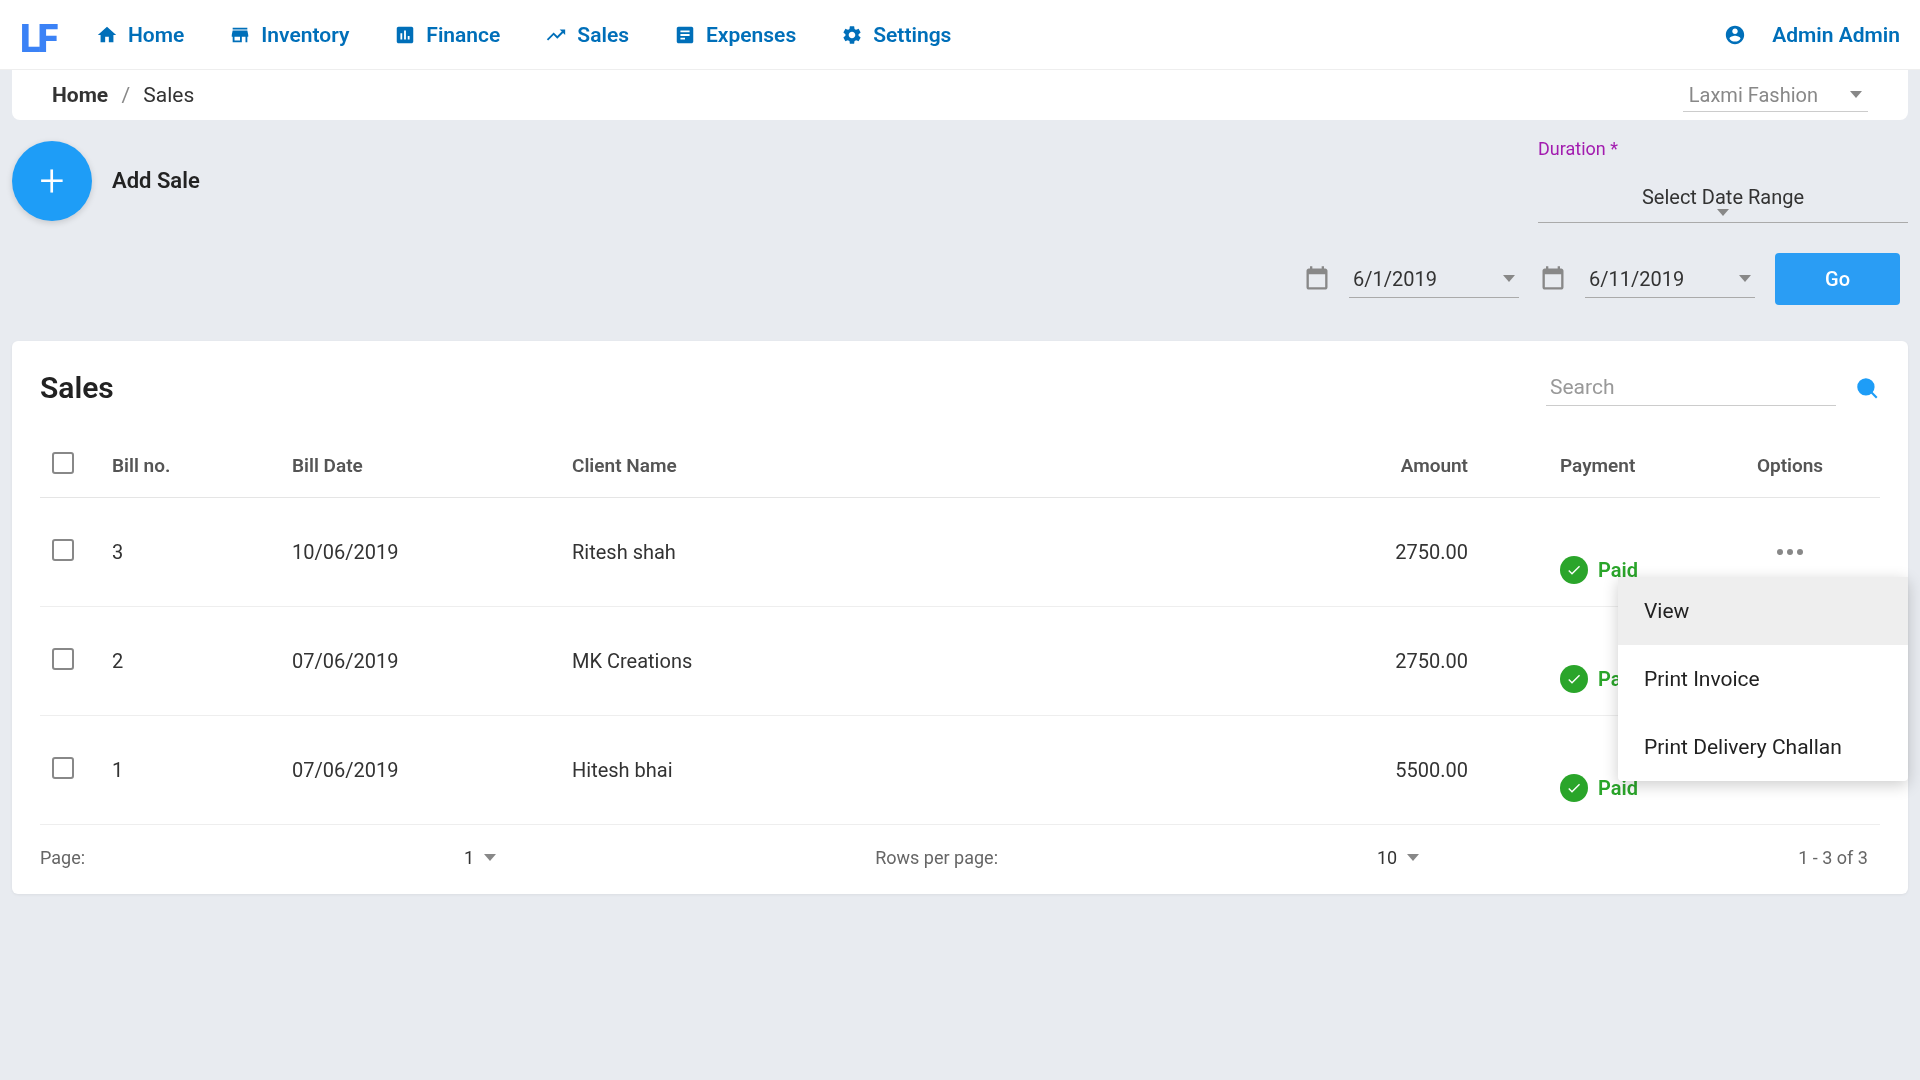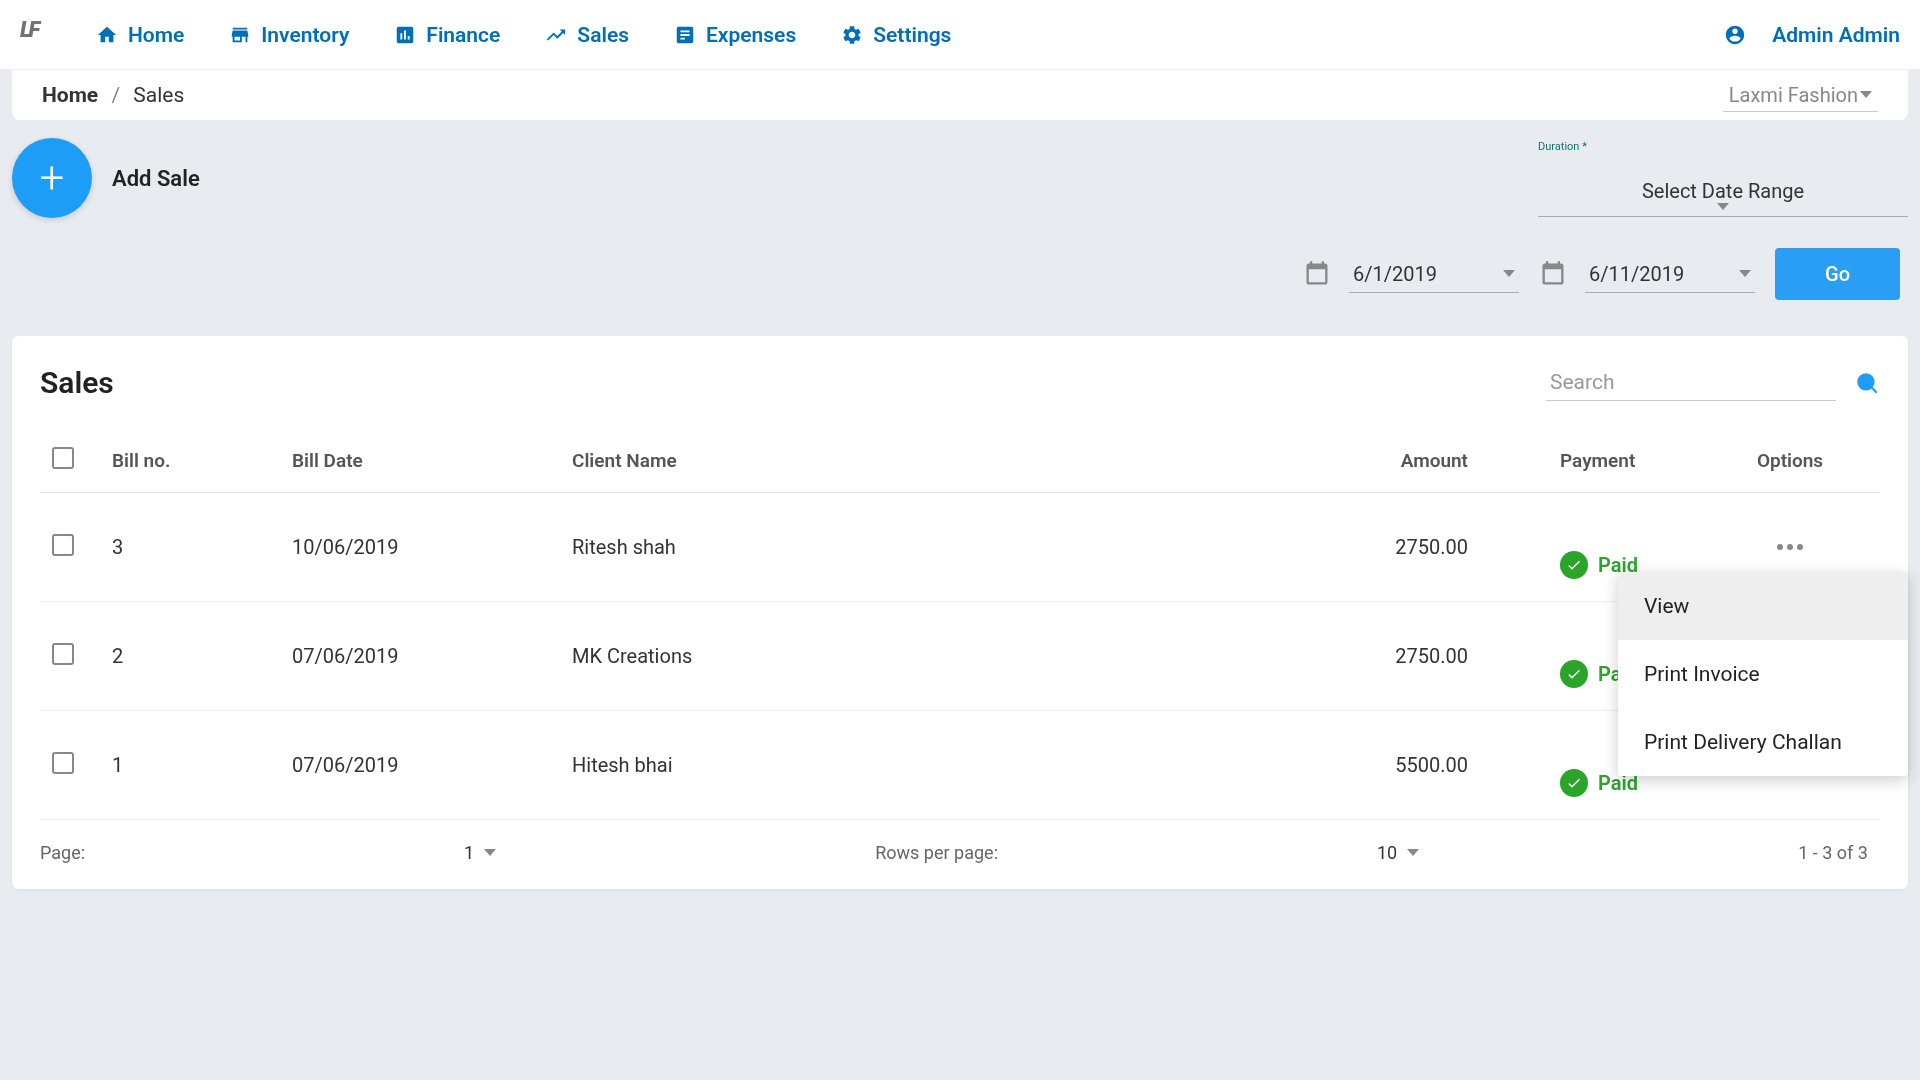--- a/index.html
+++ b/index.html
@@ -1,38 +1,38 @@
 <!DOCTYPE html>
 <html><head>
 <meta charset="utf-8">
 <style>
 * { margin: 0; padding: 0; box-sizing: border-box; font-family: -apple-system, BlinkMacSystemFont, 'Segoe UI', Roboto, Arial, sans-serif; }
 body { background: #e8ebf0; width: 1920px; height: 1080px; overflow: hidden; }
 
 .topbar { background: #fff; height: 70px; display: flex; align-items: center; padding: 0 20px; border-bottom: 1px solid #eee; }
-.logo { width: 36px; height: 36px; color: #737373; font-weight: 900; font-style: italic; font-size: 22px; margin-right: 40px; letter-spacing: -3px; }
+.logo { width: 36px; height: 36px; color: #3b82f6; font-weight: 900; font-size: 38px; margin-right: 40px; letter-spacing: -3px; }
 .nav { display: flex; gap: 45px; flex: 1; }
 .nav-item { display: flex; align-items: center; gap: 10px; color: #006fb9; font-weight: 600; font-size: 21px; cursor: pointer; }
 .nav-icon { width: 22px; height: 22px; fill: #006fb9; }
 .user { display: flex; align-items: center; gap: 26px; color: #006fb9; font-weight: 600; font-size: 21px; cursor: pointer; }
 
-.subbar { background: #fff; height: 50px; display: flex; align-items: center; padding: 0 30px; justify-content: space-between; border-radius: 0 0 8px 8px; margin: 0 12px 0 12px; }
+.subbar { background: #fff; height: 50px; display: flex; align-items: center; padding: 0 40px; justify-content: space-between; border-radius: 0 0 8px 8px; margin: 0 12px 0 12px; }
 .breadcrumb { font-size: 21px; color: #333; }
 .breadcrumb .bc-home { font-weight: 700; }
 .breadcrumb .sep { margin: 0 8px; color: #888; }
-.org-select { color: #888; font-size: 20px; display: flex; align-items: center; gap: 2px; cursor: pointer; border-bottom: 1px solid #ccc; padding: 4px 6px; text-align: right; }
+.org-select { color: #888; font-size: 20px; display: flex; align-items: center; gap: 32px; cursor: pointer; border-bottom: 1px solid #ccc; padding: 4px 6px; text-align: right; }
 
 .filters { padding: 18px 12px 6px 12px; }
 .filters-row1 { display: flex; align-items: center; justify-content: space-between; padding: 0 0 0 0; }
 .add-sale { display: flex; align-items: center; gap: 20px; }
 .fab { width: 80px; height: 80px; border-radius: 50%; background: #1e9df7; display: flex; align-items: center; justify-content: center; cursor: pointer; box-shadow: 0 2px 6px rgba(0,0,0,0.15); }
 .fab span { color: #fff; font-size: 44px; font-weight: 300; line-height: 1; }
 .add-sale-label { font-size: 22px; font-weight: 600; color: #222; }
 .duration-wrap { width: 370px; }
-.duration-label { font-size: 11px; color: #0f766e; margin-bottom: 20px; }
+.duration-label { font-size: 18px; color: #a21caf; margin-bottom: 20px; }
 .duration-select { border-bottom: 1px solid #aaa; padding: 6px 4px; display: flex; justify-content: space-between; align-items: center; font-size: 20px; color: #333; cursor: pointer; flex-direction: column; }
 
 .filters-row2 { display: flex; justify-content: flex-end; align-items: center; gap: 20px; padding: 30px 8px 30px 0; }
 .date-field { display: flex; align-items: center; gap: 18px; }
 .cal-icon { width: 28px; height: 28px; fill: #888; }
 .date-input { border: none; border-bottom: 1px solid #aaa; background: transparent; font-size: 20px; padding: 6px 4px; width: 170px; color: #333; display: flex; justify-content: space-between; align-items: center; cursor: pointer; }
 .go-btn { background: #2a9df4; color: #fff; border: none; padding: 14px 50px; font-size: 20px; border-radius: 4px; cursor: pointer; font-weight: 500; }
 
 .card { background: #fff; margin: 0 12px; border-radius: 6px; padding: 28px 28px 20px 28px; box-shadow: 0 1px 3px rgba(0,0,0,0.06); position: relative; }
 .card-head { display: flex; justify-content: space-between; align-items: center; margin-bottom: 28px; }

